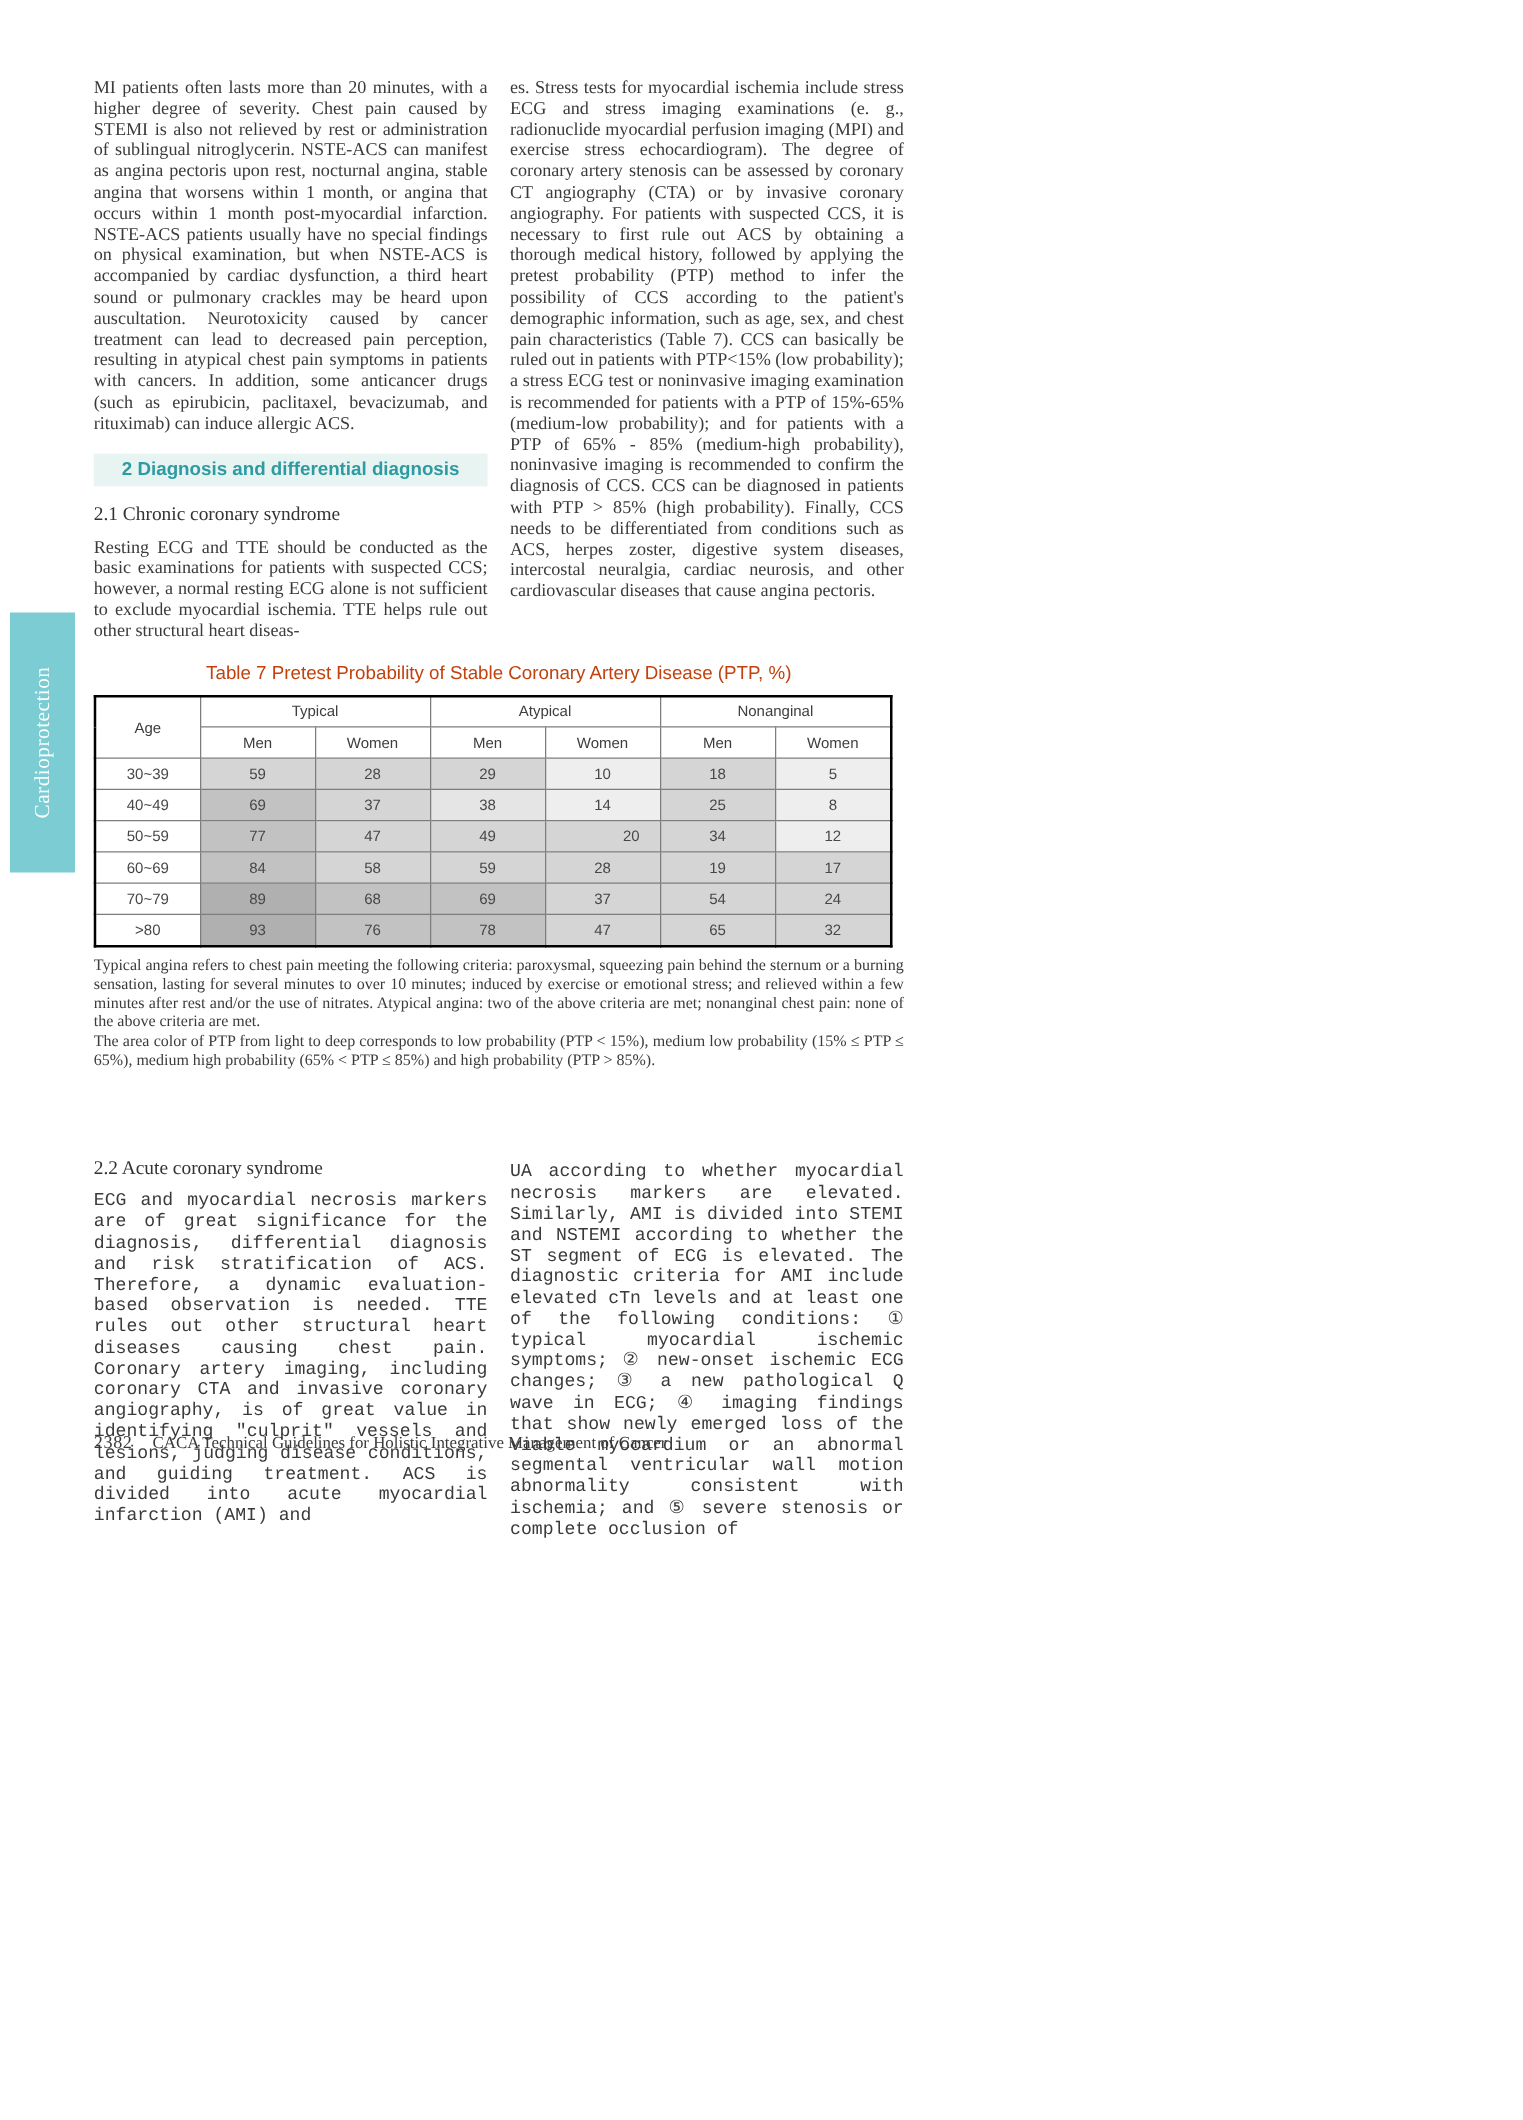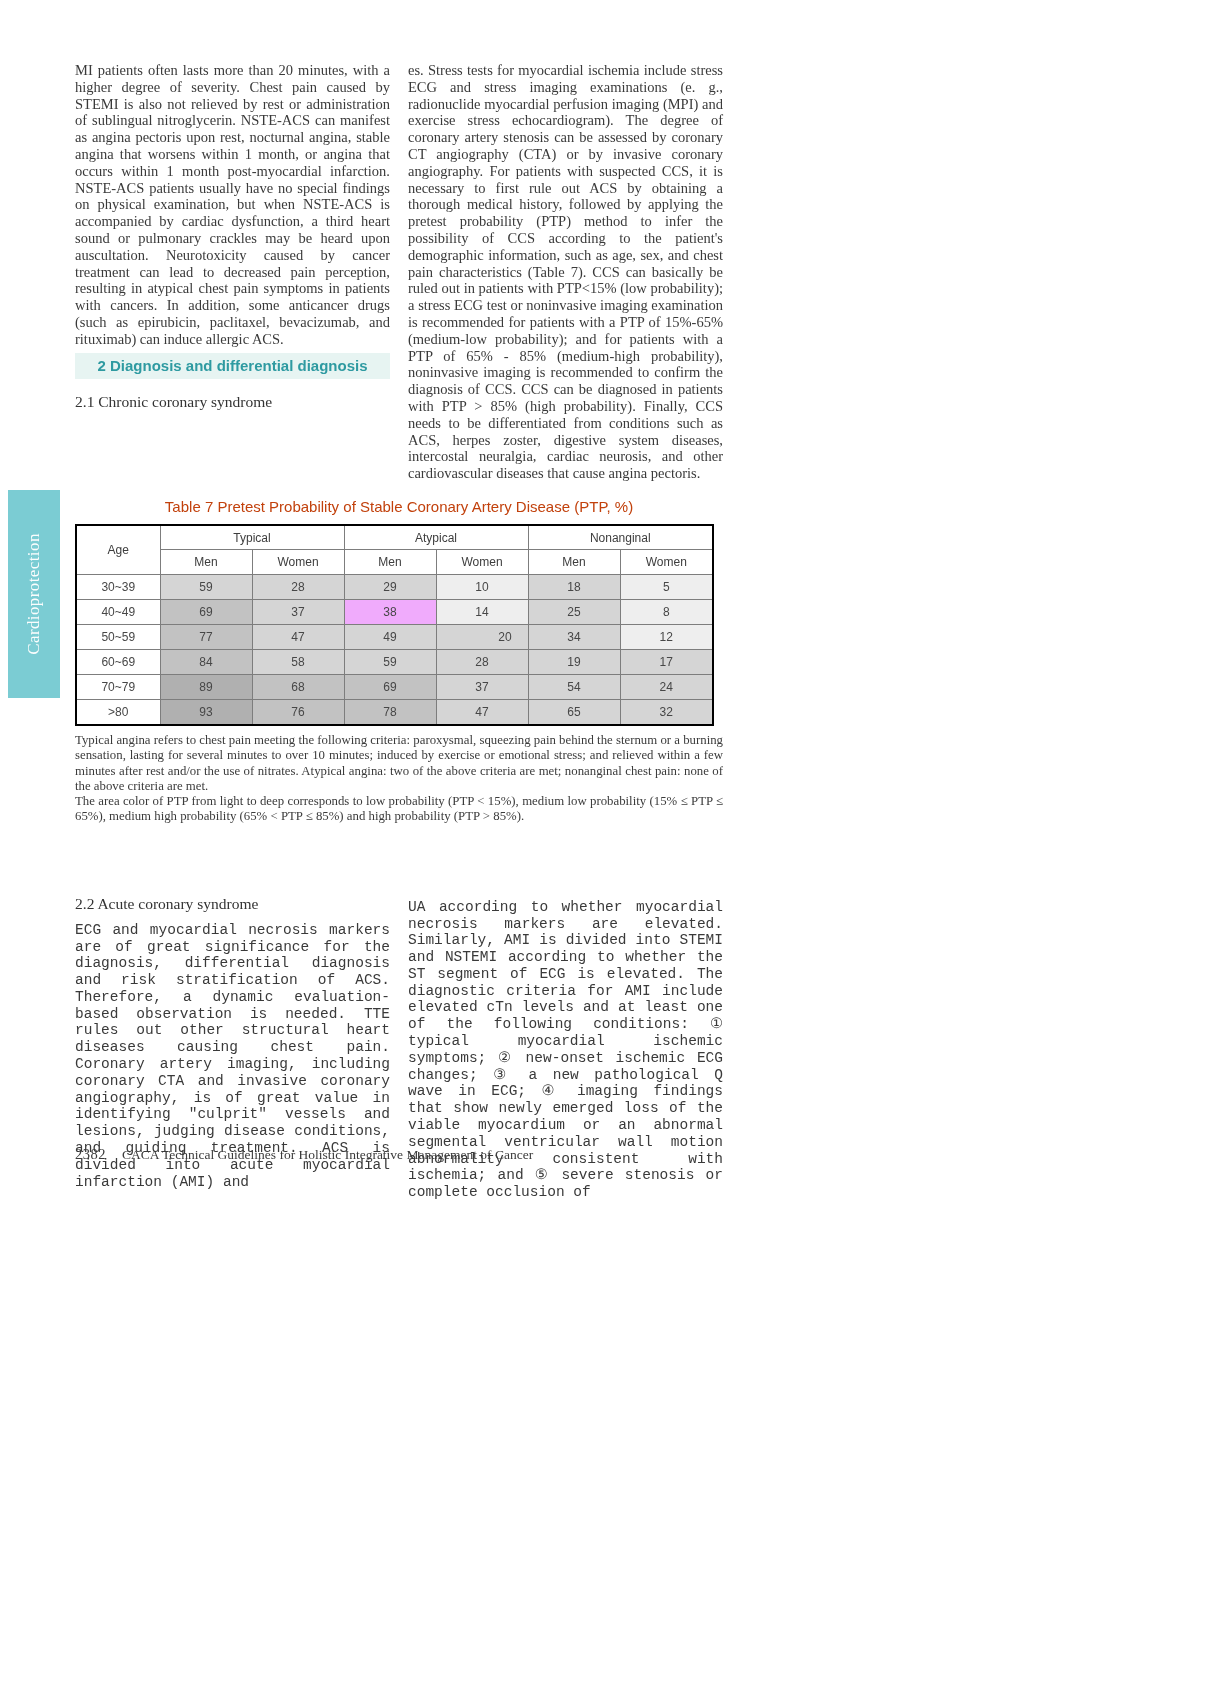--- a/index.html
+++ b/index.html
@@ -18,21 +18,21 @@
     white-space:nowrap; color:#fbfdfd; font-size:17px; letter-spacing:0.4px;
   }
   .content { position:absolute; left:75px; top:62px; width:648px; }
   .two-col { display:flex; gap:18px; }
   .col { width:315px; }
   p.body {
     font-size:14.5px; line-height:16.8px; text-align:justify;
     text-justify:inter-word; color:#3a3a3a;
   }
   .heading-bar {
-    margin-top:5px; background:#e7f4f2; color:#2e9aa1;
+    margin-top:15px; background:#e7f4f2; color:#2e9aa1;
     font-family:"Liberation Sans", sans-serif; font-weight:bold;
     font-size:15px; text-align:center; padding:4px 16px 5px;
   }
   h3.sub {
     font-weight:normal; font-size:15.5px; color:#333;
     margin:14px 0 9px;
   }
   .table-block { margin-top:16px; }
   .table-title {
     text-align:center; color:#c2410c;
@@ -72,20 +72,21 @@
     <span class="vlabel">Cardioprotection</span>
   </div>
 
   <div class="content">
 
     <div class="two-col">
       <div class="col">
         <p class="body">MI patients often lasts more than 20 minutes, with a higher degree of severity. Chest pain caused by STEMI is also not relieved by rest or administration of sublingual nitroglycerin. NSTE-ACS can manifest as angina pectoris upon rest, nocturnal angina, stable angina that worsens within 1 month, or angina that occurs within 1 month post-myocardial infarction. NSTE-ACS patients usually have no special findings on physical examination, but when NSTE-ACS is accompanied by cardiac dysfunction, a third heart sound or pulmonary crackles may be heard upon auscultation. Neurotoxicity caused by cancer treatment can lead to decreased pain perception, resulting in atypical chest pain symptoms in patients with cancers. In addition, some anticancer drugs (such as epirubicin, paclitaxel, bevacizumab, and rituximab) can induce allergic ACS.</p>
         <div class="heading-bar">2 Diagnosis and differential diagnosis</div>
         <h3 class="sub">2.1 Chronic coronary syndrome</h3>
+        <p class="body">Resting ECG and TTE should be conducted as the basic examinations for patients with suspected CCS; however, a normal resting ECG alone is not sufficient to exclude myocardial ischemia. TTE helps rule out other structural heart diseas-</p>
       </div>
       <div class="col">
         <p class="body">es. Stress tests for myocardial ischemia include stress ECG and stress imaging examinations (e. g., radionuclide myocardial perfusion imaging (MPI) and exercise stress echocardiogram). The degree of coronary artery stenosis can be assessed by coronary CT angiography (CTA) or by invasive coronary angiography. For patients with suspected CCS, it is necessary to first rule out ACS by obtaining a thorough medical history, followed by applying the pretest probability (PTP) method to infer the possibility of CCS according to the patient's demographic information, such as age, sex, and chest pain characteristics (Table 7). CCS can basically be ruled out in patients with PTP&lt;15% (low probability); a stress ECG test or noninvasive imaging examination is recommended for patients with a PTP of 15%-65% (medium-low probability); and for patients with a PTP of 65% - 85% (medium-high probability), noninvasive imaging is recommended to confirm the diagnosis of CCS. CCS can be diagnosed in patients with PTP &gt; 85% (high probability). Finally, CCS needs to be differentiated from conditions such as ACS, herpes zoster, digestive system diseases, intercostal neuralgia, cardiac neurosis, and other cardiovascular diseases that cause angina pectoris.</p>
       </div>
     </div>
 
     <div class="table-block">
       <div class="table-title">Table 7 Pretest Probability of Stable Coronary Artery Disease (PTP, %)</div>
       <table class="t7">
         <colgroup>
@@ -120,21 +121,21 @@
               <td style="background: rgb(213, 213, 213);">28</td>
               <td style="background: rgb(213, 213, 213);">29</td>
               <td style="background: rgb(238, 238, 238);">10</td>
               <td style="background: rgb(213, 213, 213); margin-left: 16px;">18</td>
               <td style="background: rgb(238, 238, 238);">5</td>
             </tr>
             <tr>
               <td class="age">40~49</td>
               <td style="background: rgb(194, 194, 194);">69</td>
               <td style="background: rgb(213, 213, 213);">37</td>
-              <td style="background: #f0abfc; margin-left: 11px;">38</td>
+              <td style="background: #e5e5e5; margin-left: 11px;">38</td>
               <td style="background: rgb(238, 238, 238);">14</td>
               <td style="background: rgb(213, 213, 213);">25</td>
               <td style="background: rgb(238, 238, 238);">8</td>
             </tr>
             <tr>
               <td class="age">50~59</td>
               <td style="background: rgb(194, 194, 194);">77</td>
               <td style="background: rgb(213, 213, 213);">47</td>
               <td style="background: rgb(213, 213, 213);">49</td>
               <td style="background: rgb(213, 213, 213); padding-left: 48px;">20</td>

